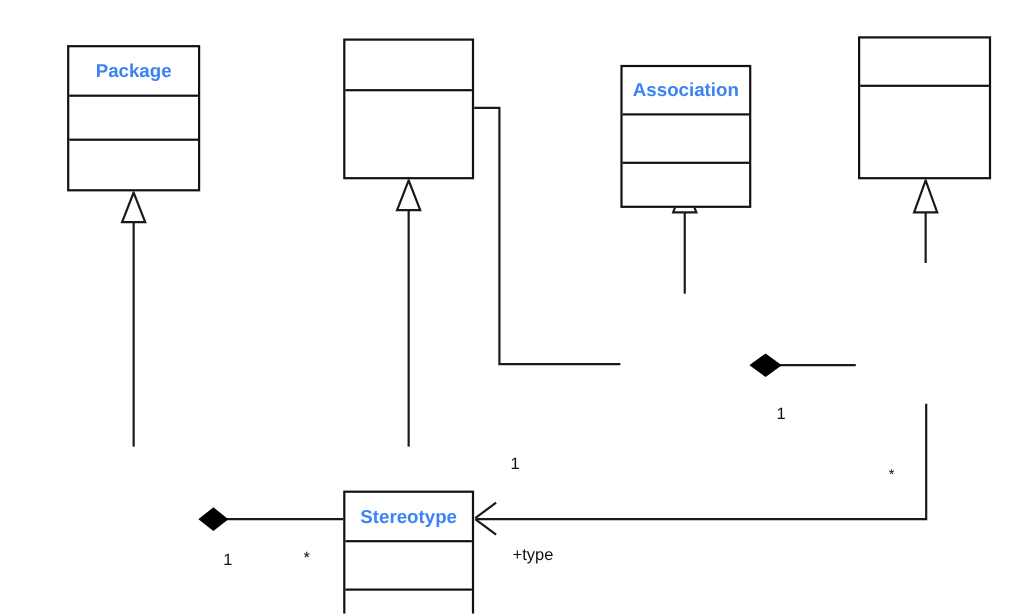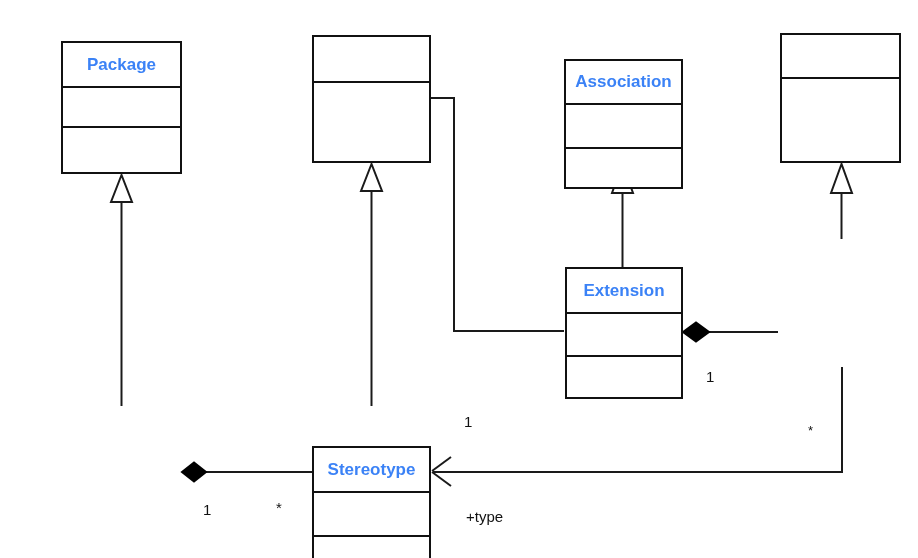--- a/index.html
+++ b/index.html
@@ -112,34 +112,29 @@
     <div class="title" style="height:44px">Association</div>
     <div class="compartment" style="height:44px"></div>
     <div class="compartment last"></div>
   </div>
 
   <div class="uml-class" style="left:780px; top:33px; width:121px; height:130px;">
     <div class="compartment" style="height:44px"></div>
     <div class="compartment last"></div>
   </div>
 
-  <div class="uml-class" style="left:565px; top:267px; width:118px; height:132px;">
-    <div class="title" style="height:45px">Extension</div>
-    <div class="compartment" style="height:43px"></div>
-    <div class="compartment last"></div>
-  </div>
 
 
 
   <div class="uml-class" style="left:312px; top:406px; width:119px; height:134px;margin-top:40px;">
     <div class="title" style="height:45px">Stereotype</div>
     <div class="compartment" style="height:44px"></div>
     <div class="compartment last"></div>
   </div>
 
   <div class="edge-label" style="left:203px; top:501px;">1</div>
   <div class="edge-label" style="left:276px; top:499px;">*</div>
   <div class="edge-label" style="left:706px; top:368px;">1</div>
   <div class="edge-label" style="left:464px; top:413px;">1</div>
   <div class="edge-label" style="left:808px; top:423px; font-size:13px;">*</div>
-  <div class="edge-label" style="left:466px; top:508px;text-align:center;">+type</div>
+  <div class="edge-label" style="left:466px; top:496px;text-align:center;">+type</div>
 
 </div>
 
 </body></html>

